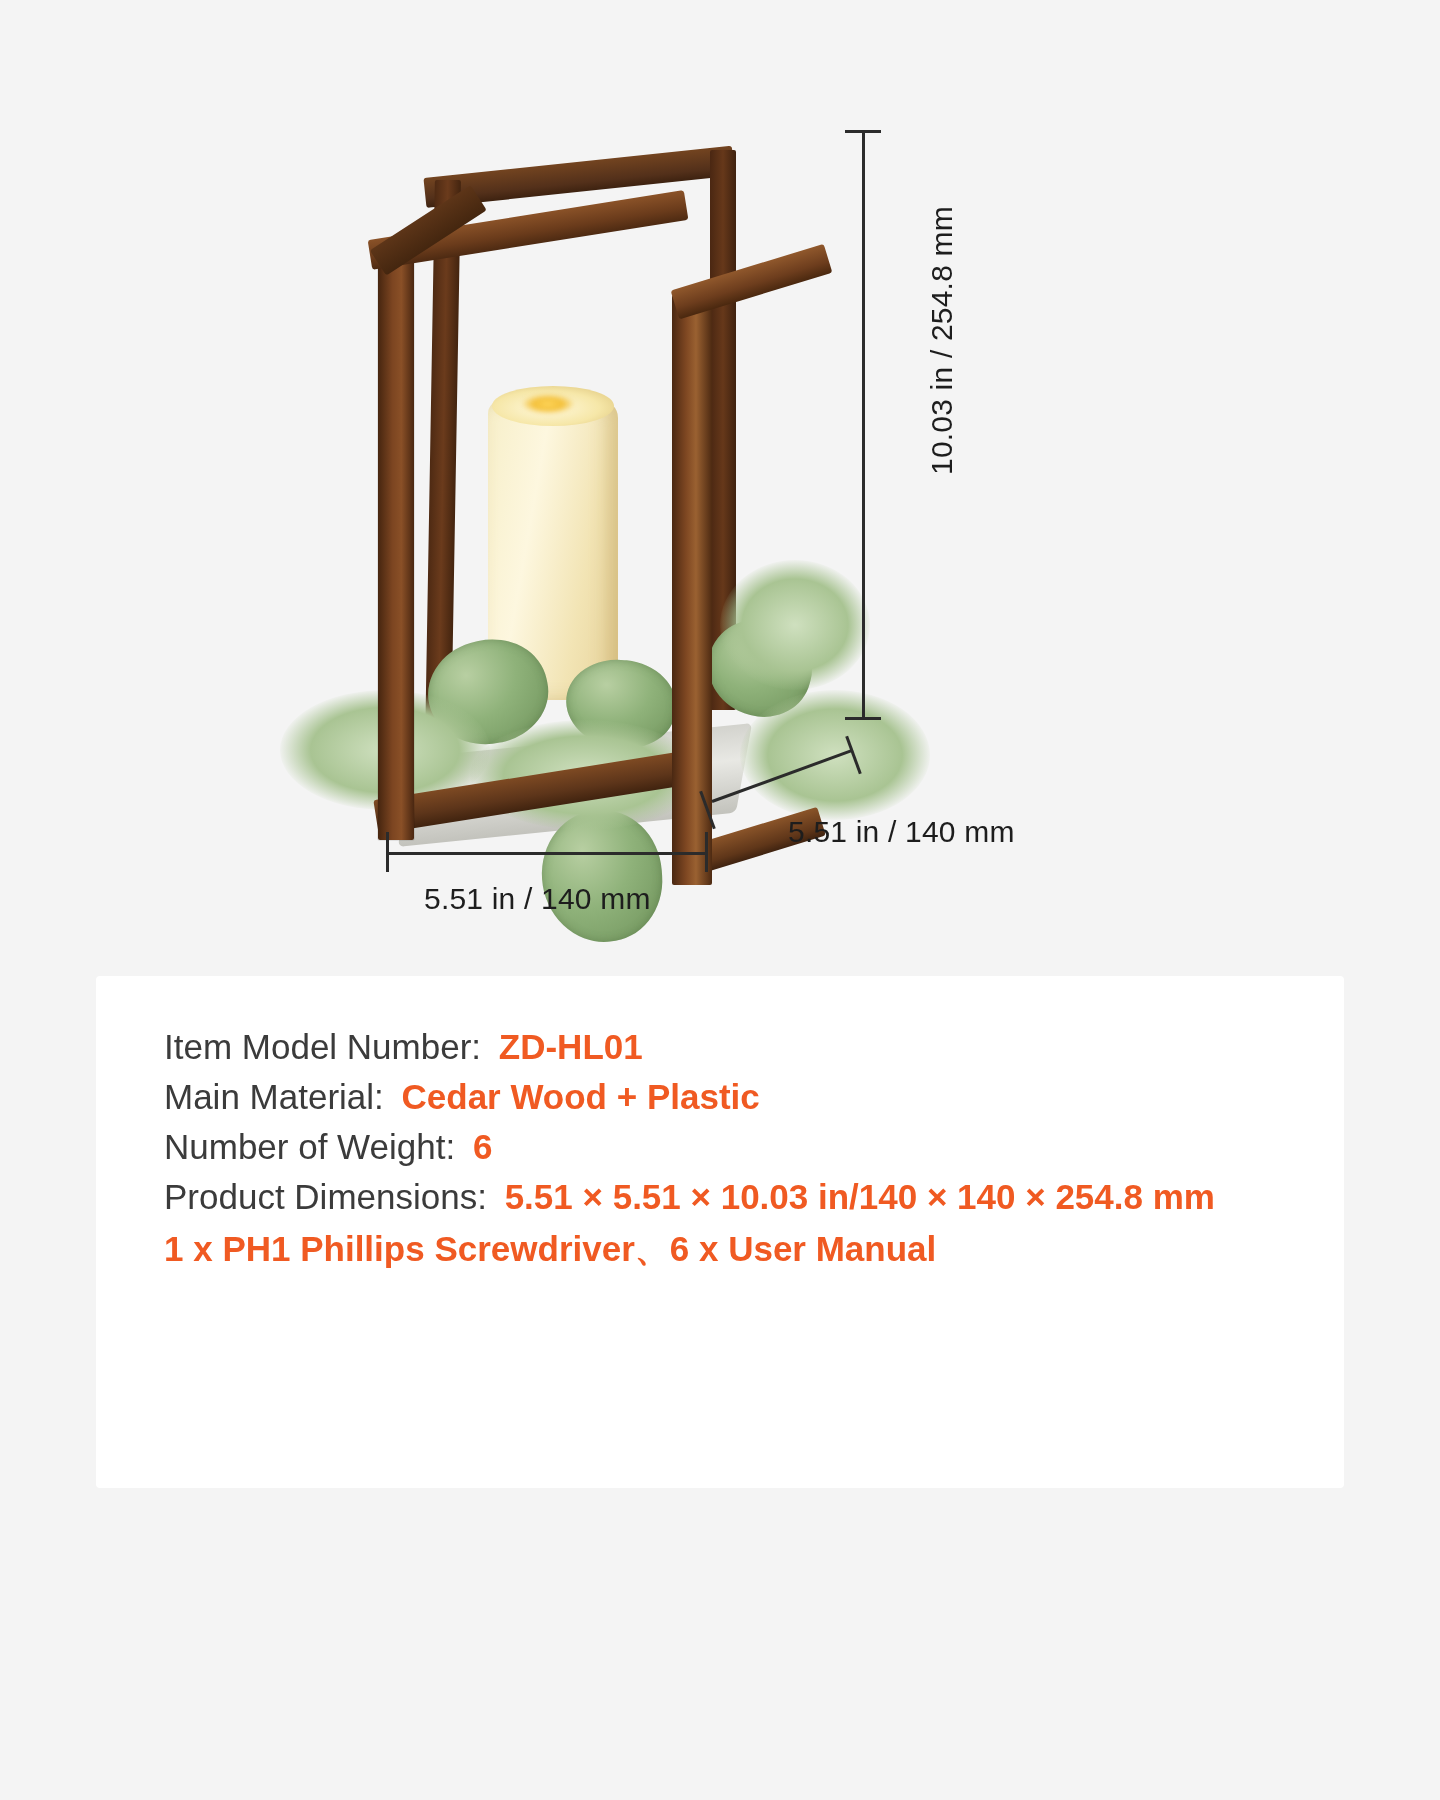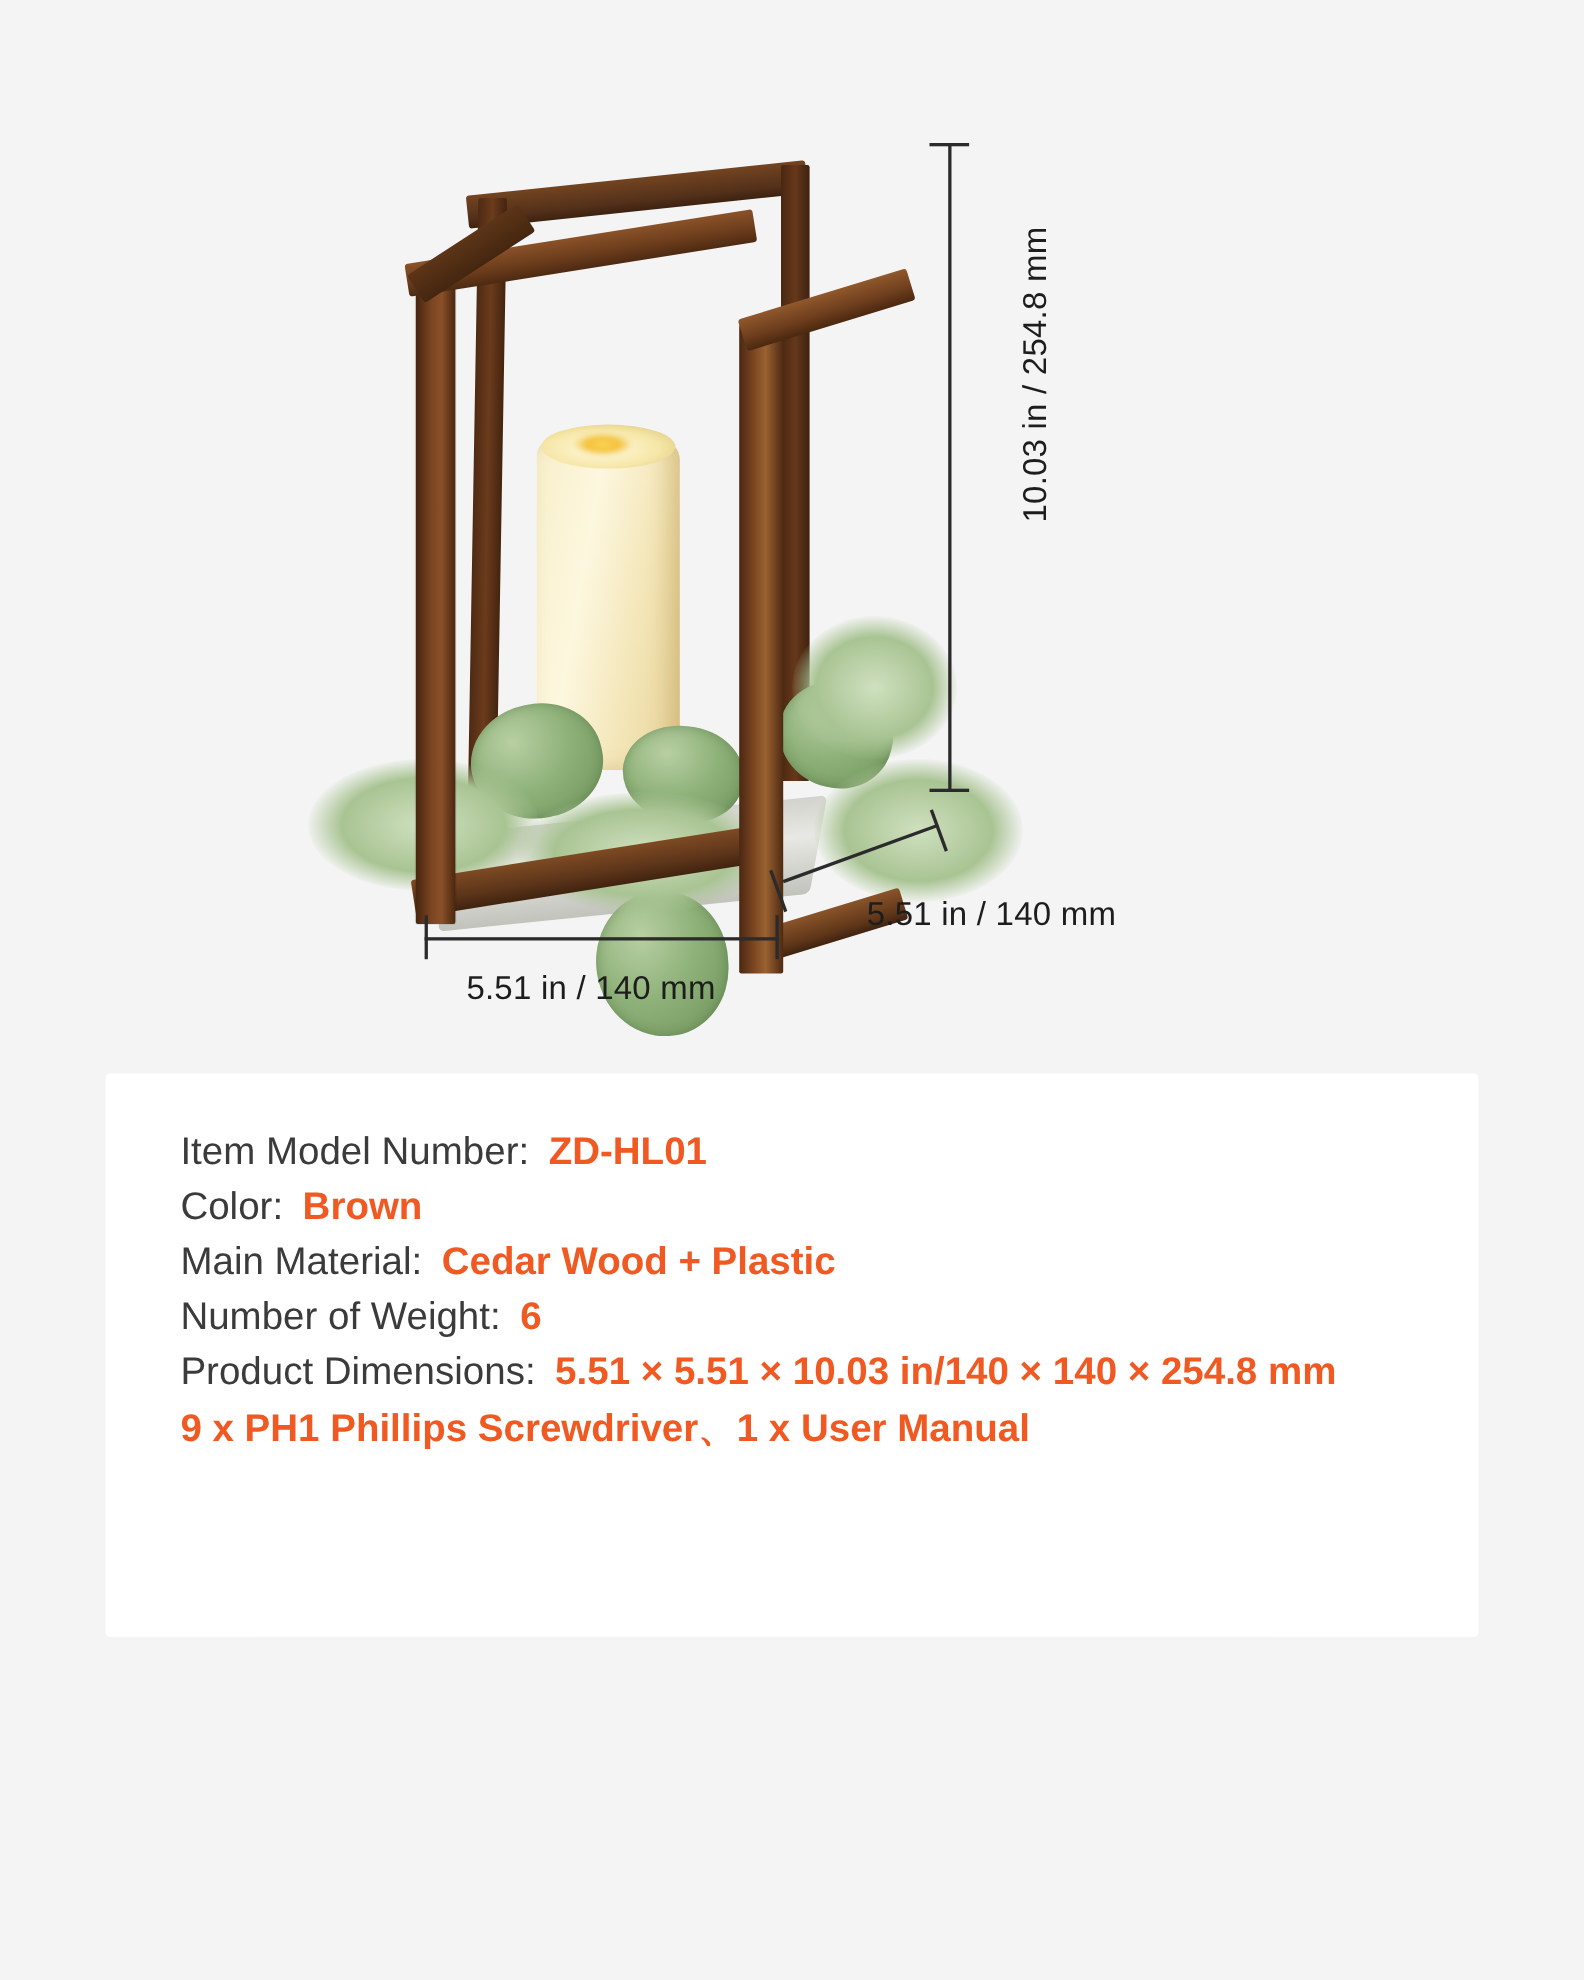--- a/index.html
+++ b/index.html
@@ -265,40 +265,36 @@
 </div>
 
 <div id="spec-card">
   <div class="spec-list">
 
     <div class="spec-row">
       <span class="spec-label">Item Model Number:</span>
       <span class="spec-value">ZD-HL01</span>
     </div>
 
-    <div class="spec-row">
-      <span class="spec-label">Color:</span>
-      <span class="spec-value">Brown</span>
-    </div>
 
     <div class="spec-row">
       <span class="spec-label">Main Material:</span>
       <span class="spec-value">Cedar Wood + Plastic</span>
     </div>
 
     <div class="spec-row">
       <span class="spec-label">Number of Weight:</span>
       <span class="spec-value">6</span>
     </div>
 
 
     <div class="spec-row">
       <span class="spec-label">Product Dimensions:</span>
       <span class="spec-value">5.51 × 5.51 × 10.03 in/140 × 140 × 254.8 mm</span>
     </div>
 
 
     <div class="spec-row accessory-cont">
-      <span class="spec-value">9 x PH1 Phillips Screwdriver、1 x User Manual</span>
+      <span class="spec-value">1 x PH1 Phillips Screwdriver、6 x User Manual</span>
     </div>
 
   </div>
 </div>
 
 </body></html>

